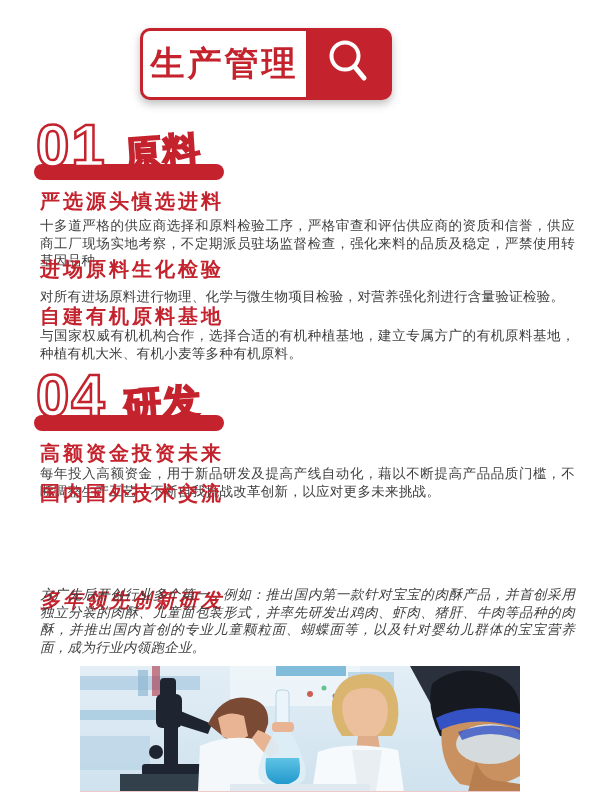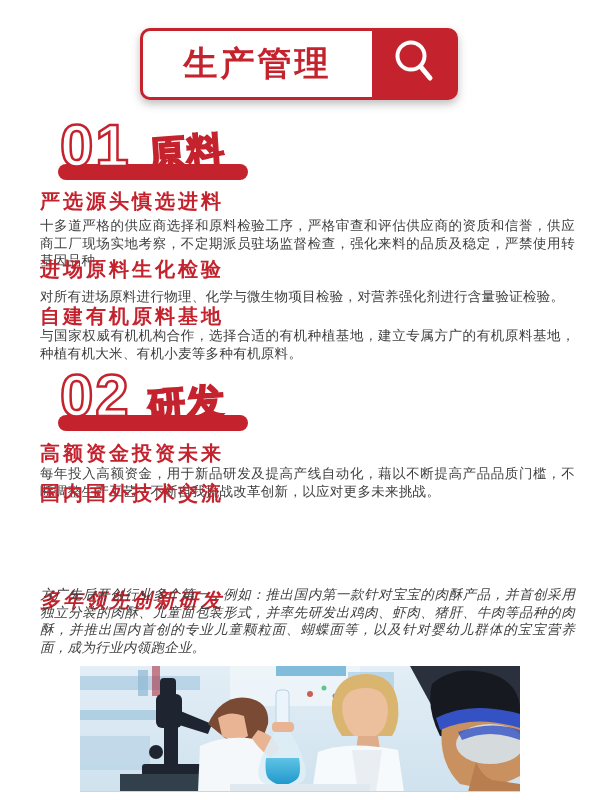--- a/index.html
+++ b/index.html
@@ -1,30 +1,30 @@
 <!DOCTYPE html>
 <html><head>
 <meta charset="utf-8">
 <style>
   * { margin:0; padding:0; box-sizing:border-box; }
   html,body { width:600px; background:#fff; }
   body { font-family:"Liberation Sans","DejaVu Sans",sans-serif; }
   .page { position:relative; width:600px; height:800px; background:#fff; overflow:hidden; }
 
   
-  .banner { position:absolute; left:140px; top:28px; width:318px; height:72px;
+  .banner { position:absolute; left:140px; top:28px; width:252px; height:72px;
             background:#fff; border:3px solid #c4232e; border-radius:10px;
             box-shadow:0 4px 8px rgba(110,110,110,.45); display:flex; }
   .banner-title { flex:1; display:flex; align-items:center; justify-content:center;
             font-size:34px; font-weight:900; color:#c4232e; letter-spacing:3px; }
   .banner-search { width:84px; background:#c4232e; border-radius:0 7px 7px 0;
             display:flex; align-items:center; justify-content:center; margin:-1px -1px -1px 0; }
 
   
-  .sec-head { position:absolute; left:32px; height:60px; width:260px;margin-left:24px; }
+  .sec-head { position:absolute; left:32px; height:60px; width:260px; }
   .swoosh { position:absolute; background:#c4232e; border-radius:9px; height:16px; width:190px; left:2px; }
   .sec-num { position:absolute; left:4px; top:-8px; font-size:60px; font-weight:800;
              color:#fff; -webkit-text-stroke:2.5px #c4232e; letter-spacing:2px; line-height:1; }
   .sec-name { position:absolute; left:92px; font-size:37px; font-weight:900; color:#fff;
              -webkit-text-stroke:2px #c4232e; transform:rotate(-4deg); line-height:1; letter-spacing:2px; }
   #sec1-head { top:124px; } #sec1-head .swoosh { top:40px; } #sec1-head .sec-name { top:10px; }
   #sec2-head { top:374px; } #sec2-head .swoosh { top:41px; } #sec2-head .sec-name { top:11px; }
 
   
   .h { position:absolute; left:40px; font-size:20px; font-weight:700; color:#c4232e; letter-spacing:3px; }
@@ -67,21 +67,21 @@
 
   <div class="h" id="h1a">严选源头慎选进料</div>
   <div class="p" id="p1a">十多道严格的供应商选择和原料检验工序，严格审查和评估供应商的资质和信誉，供应商工厂现场实地考察，不定期派员驻场监督检查，强化来料的品质及稳定，严禁使用转基因品种。</div>
   <div class="h" id="h1b">进场原料生化检验</div>
   <div class="p" id="p1b">对所有进场原料进行物理、化学与微生物项目检验，对营养强化剂进行含量验证检验。</div>
   <div class="h" id="h1c">自建有机原料基地</div>
   <div class="p" id="p1c">与国家权威有机机构合作，选择合适的有机种植基地，建立专属方广的有机原料基地，种植有机大米、有机小麦等多种有机原料。</div>
 
   <div class="sec-head" id="sec2-head">
     <div class="swoosh"></div>
-    <span class="sec-num">02</span>
+    <span class="sec-num">04</span>
     <span class="sec-name">研发</span>
   </div>
 
   <div class="h" id="h2a">高额资金投资未来</div>
   <div class="p" id="p2a">每年投入高额资金，用于新品研发及提高产线自动化，藉以不断提高产品品质门槛，不断调整生产工艺，不断自我挑战改革创新，以应对更多未来挑战。</div>
   <div class="h" id="h2b">国内国外技术交流</div>
   <div class="h" id="h2c">多年领先创新研发</div>
   <div class="p" id="p2c">方广先后开创行业多个第一，例如：推出国内第一款针对宝宝的肉酥产品，并首创采用独立分装的肉酥、儿童面包装形式，并率先研发出鸡肉、虾肉、猪肝、牛肉等品种的肉酥，并推出国内首创的专业儿童颗粒面、蝴蝶面等，以及针对婴幼儿群体的宝宝营养面，成为行业内领跑企业。</div>
 
   <div class="photo">

